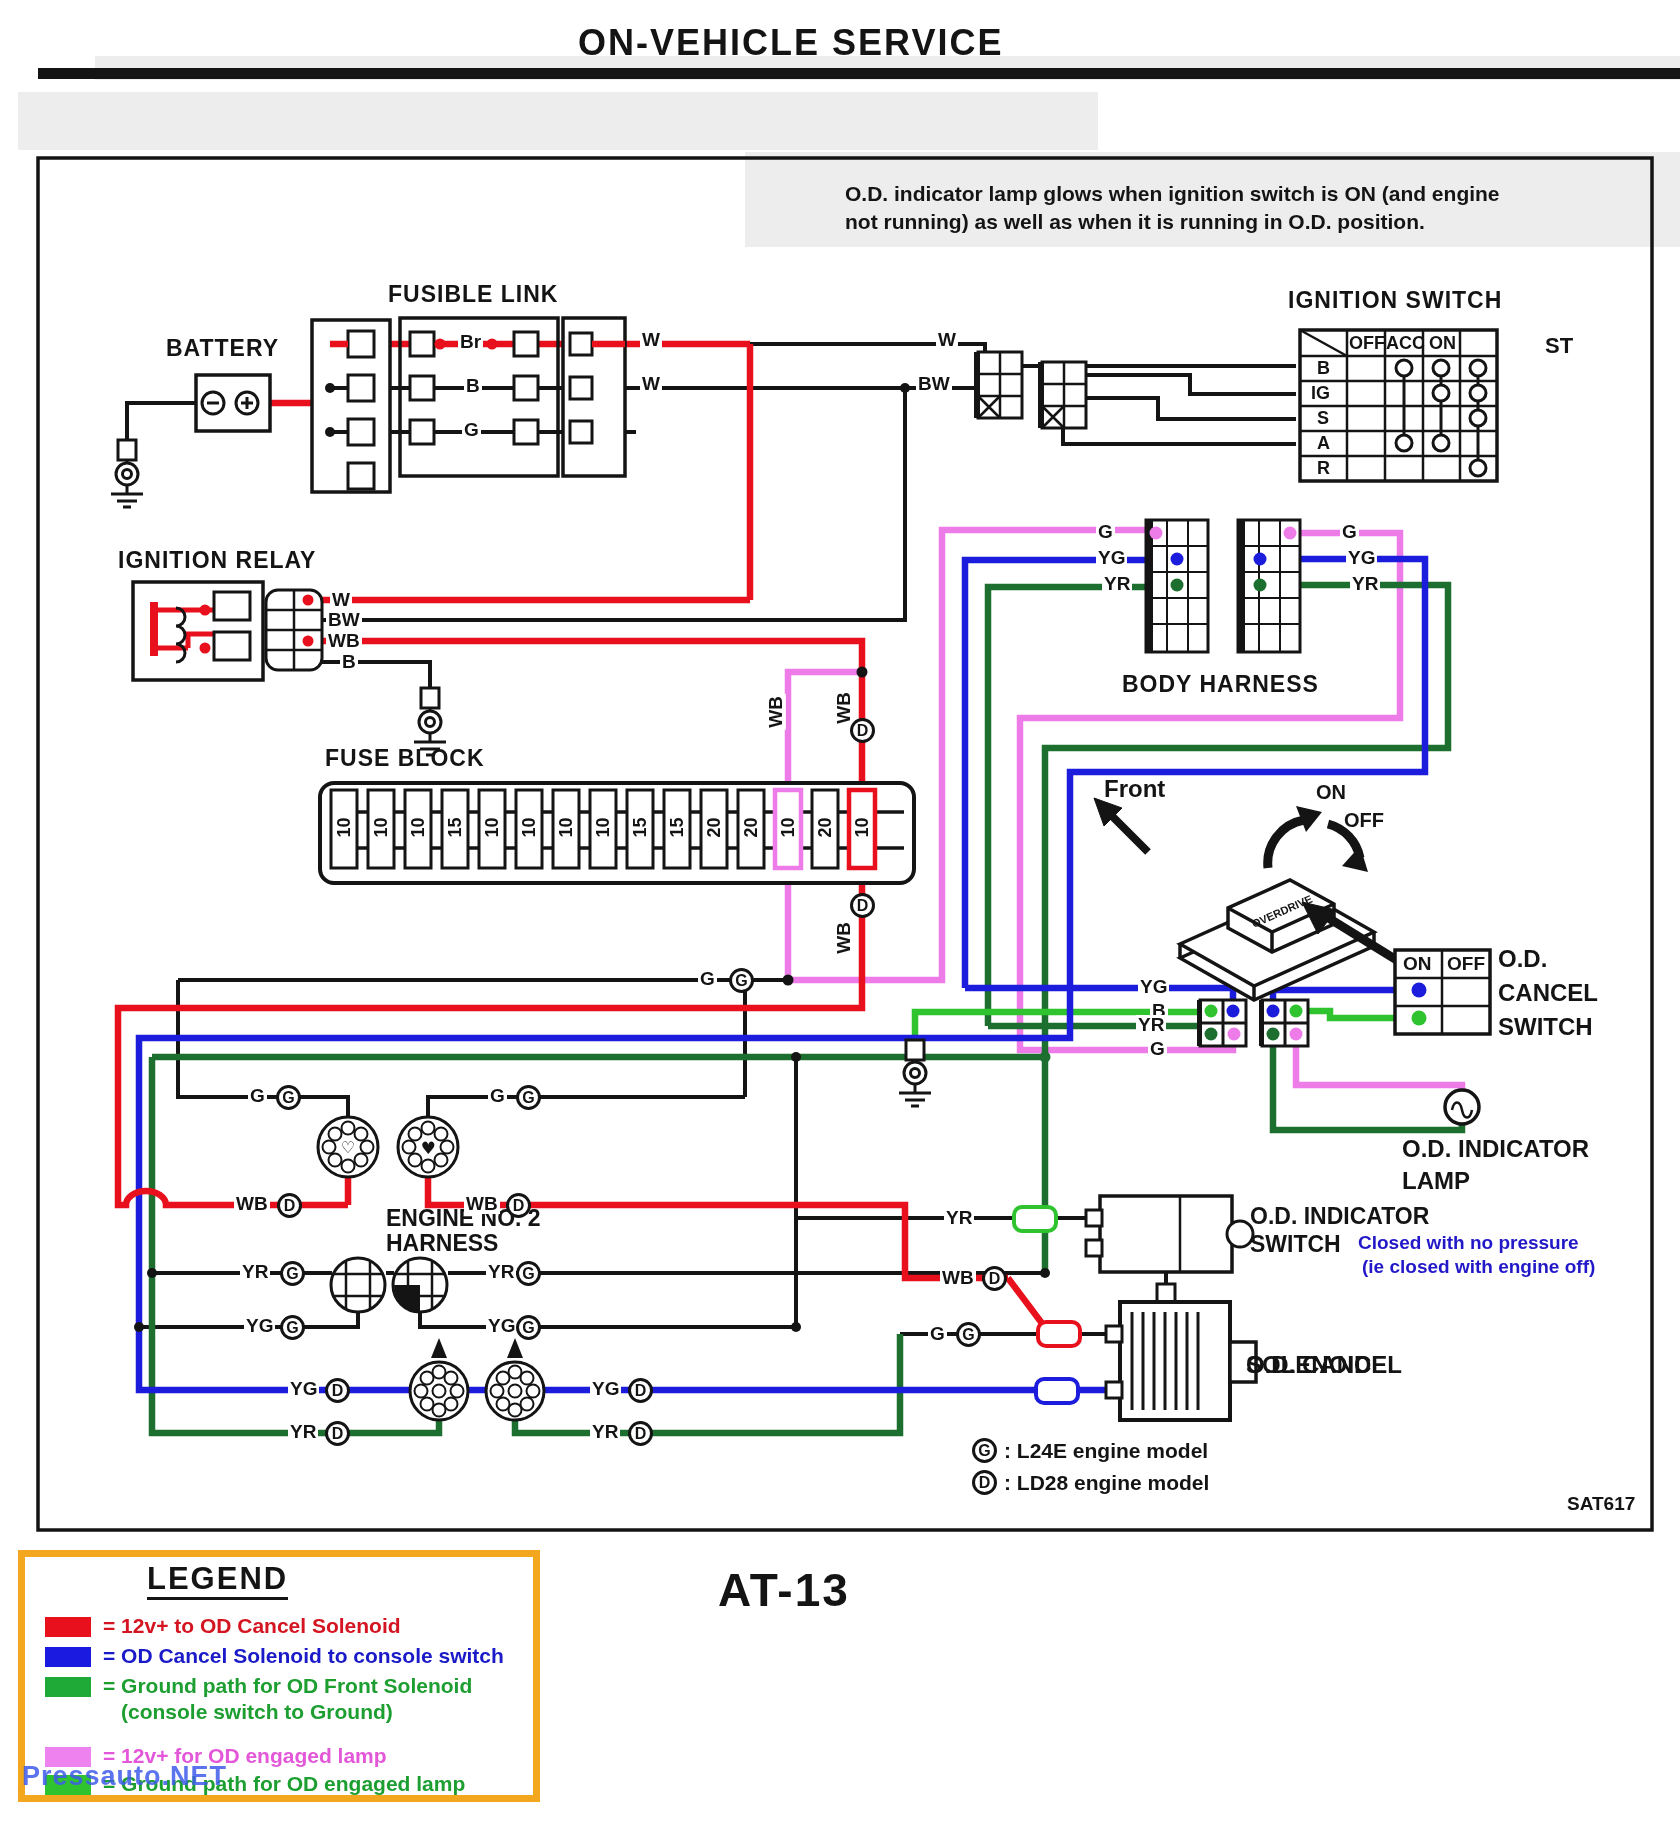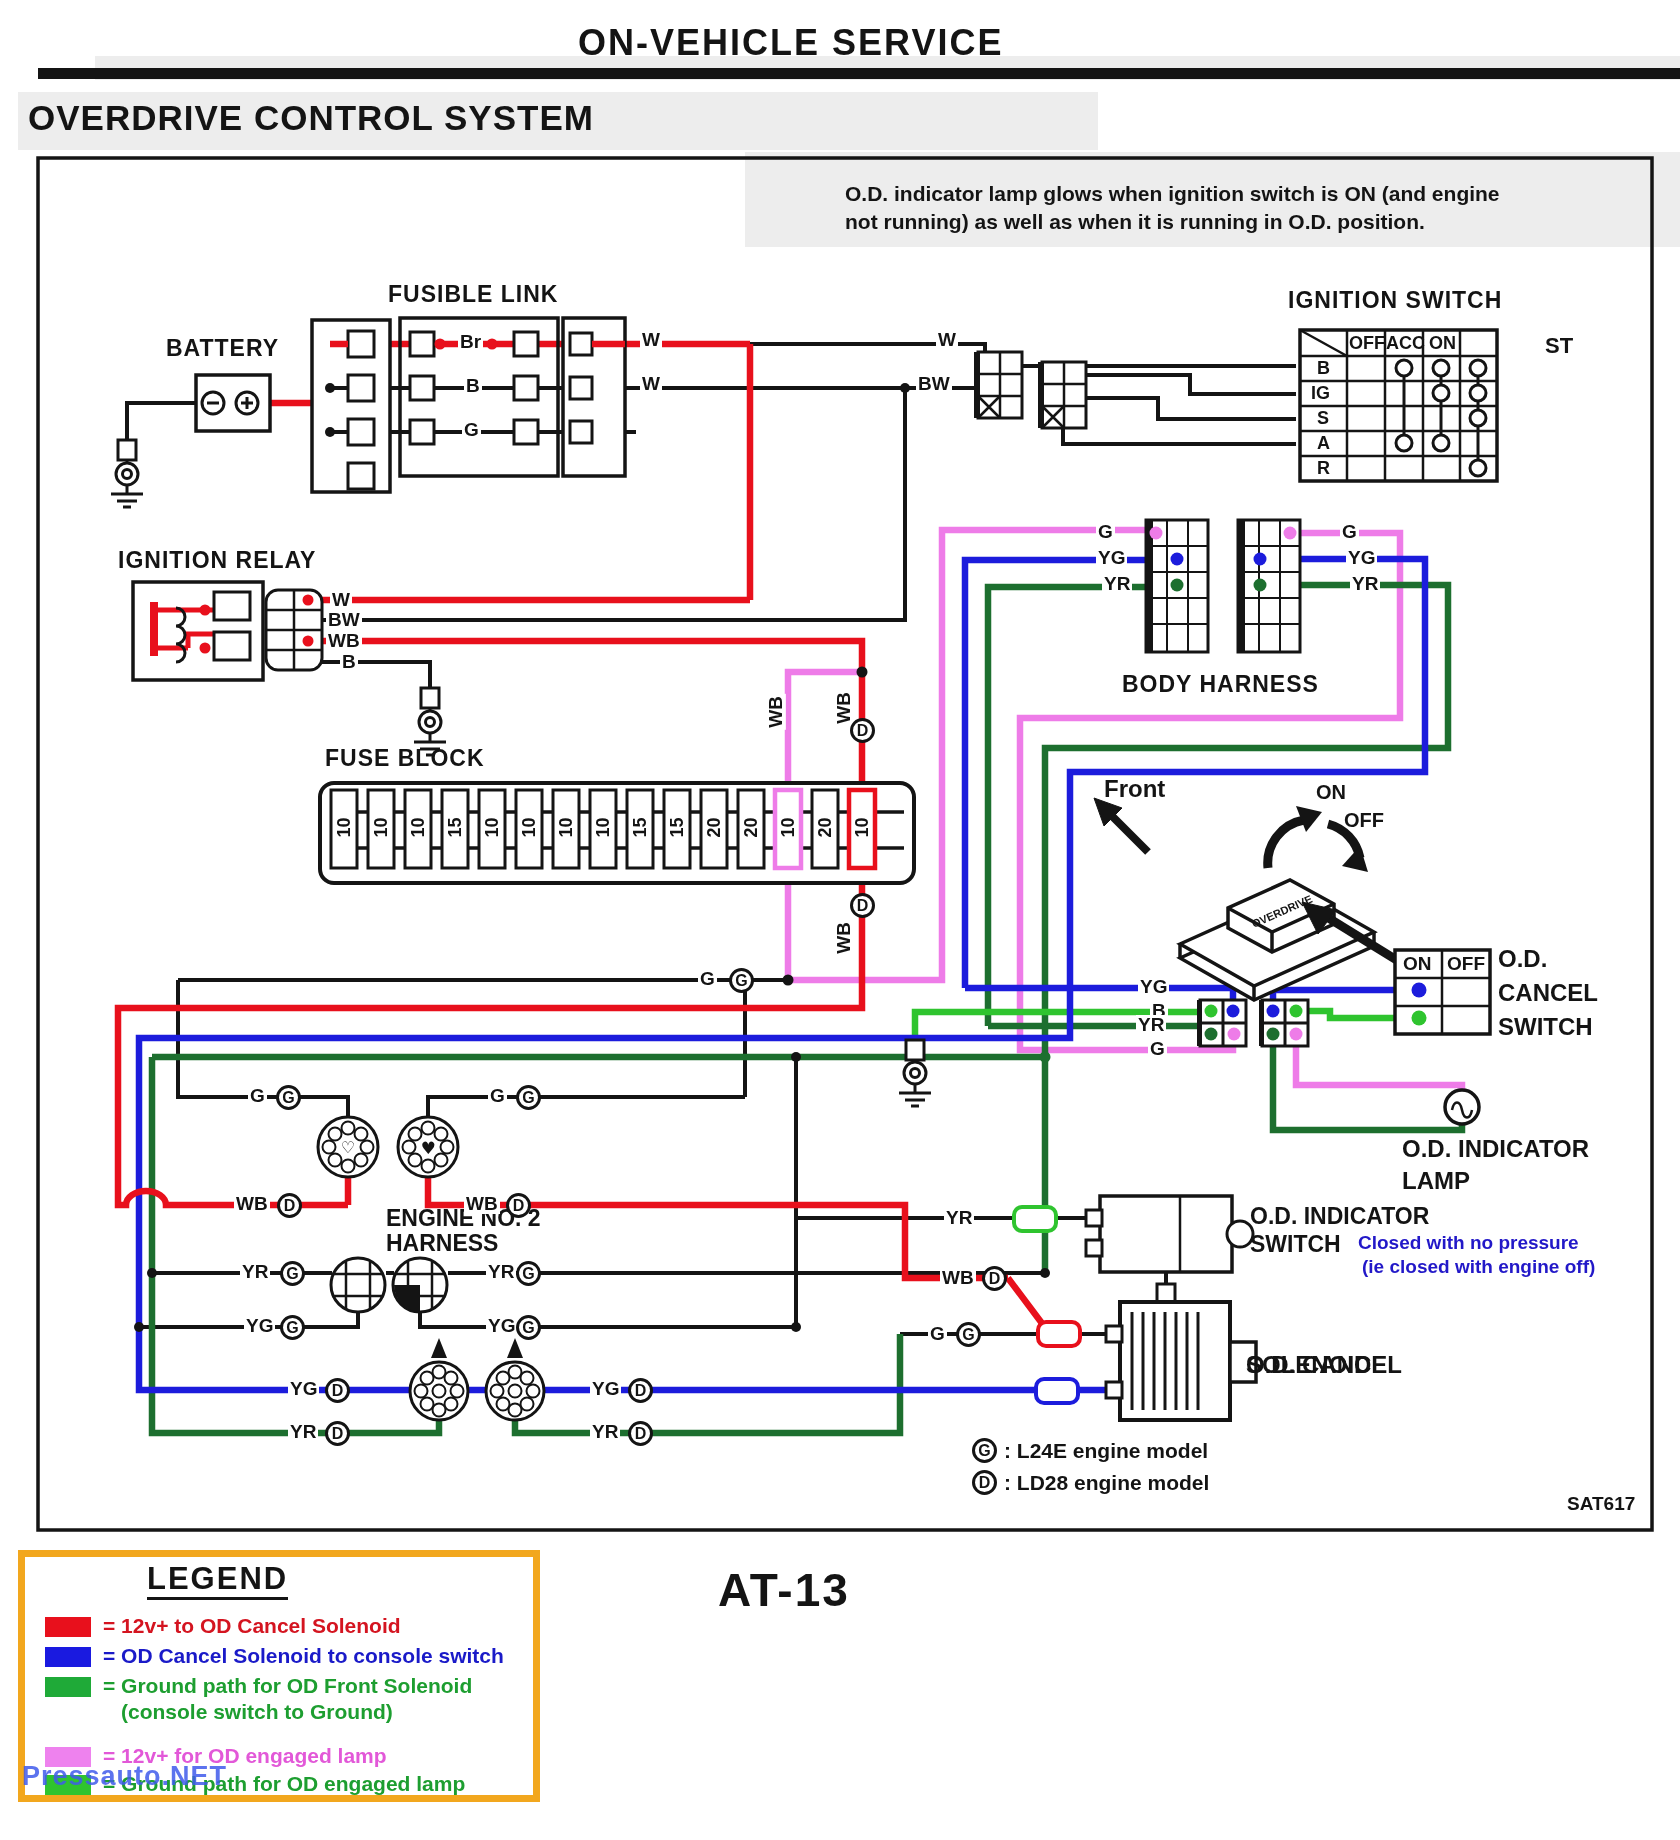--- a/index.html
+++ b/index.html
@@ -430,21 +430,20 @@
         <circle cx="1045" cy="1057" r="5.5"></circle>
     </g>
     <g fill="#2fc42f">
       <circle cx="1211" cy="1011" r="6.5"></circle>
         <circle cx="1296" cy="1011" r="6.5"></circle>
         <circle cx="1419" cy="1018" r="7.5"></circle>
     </g>
   </svg>
 
   <div class="t" style="left:578px;top:24px;font-size:36px;letter-spacing:2px;">ON-VEHICLE SERVICE</div>
-  <div class="t" style="left:28px;top:100px;font-size:35px;letter-spacing:1px;">OVERDRIVE CONTROL SYSTEM</div>
 
   <div class="t" style="left:845px;top:183px;font-size:21px;">O.D. indicator lamp glows when ignition switch is ON (and engine</div>
   <div class="t" style="left:845px;top:211px;font-size:21px;">not running) as well as when it is running in O.D. position.</div>
 
   <div class="t" style="left:166px;top:336px;font-size:23px;letter-spacing:1px;">BATTERY</div>
   <div class="t" style="left:388px;top:282px;font-size:23px;letter-spacing:1px;">FUSIBLE LINK</div>
   <div class="t" style="left:118px;top:548px;font-size:23px;letter-spacing:1px;">IGNITION RELAY</div>
   <div class="t" style="left:325px;top:746px;font-size:23px;letter-spacing:1px;">FUSE BLOCK</div>
   <div class="t" style="left:1288px;top:288px;font-size:23px;letter-spacing:1px;">IGNITION SWITCH</div>
   <div class="t" style="left:1122px;top:672px;font-size:23px;letter-spacing:1px;">BODY HARNESS</div>

